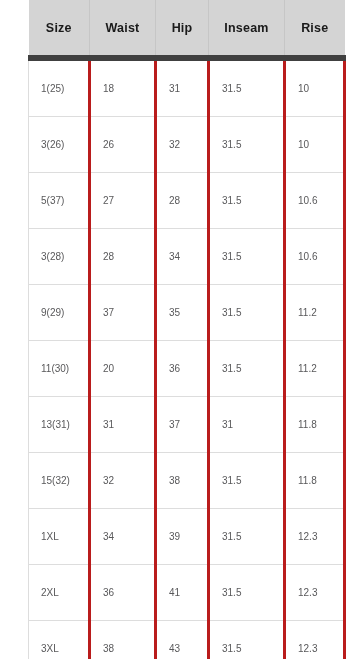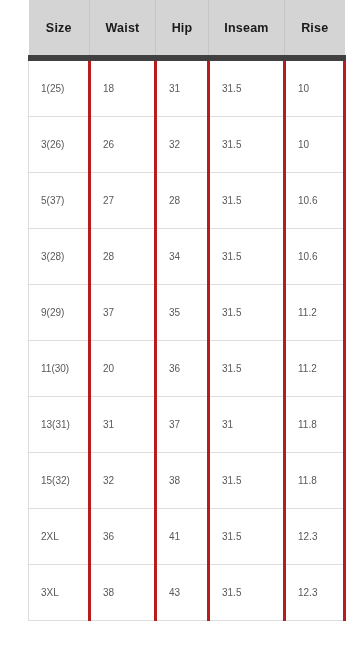--- a/index.html
+++ b/index.html
@@ -150,20 +150,27 @@
           <td>11.8</td>
         </tr>
         <tr>
           <td>15(32)</td>
           <td>32</td>
           <td>38</td>
           <td>31.5</td>
           <td>11.8</td>
         </tr>
         <tr>
+          <td>1XL</td>
+          <td>34</td>
+          <td>39</td>
+          <td>31.5</td>
+          <td>12.3</td>
+        </tr>
+        <tr>
           <td>2XL</td>
           <td>36</td>
           <td>41</td>
           <td>31.5</td>
           <td>12.3</td>
         </tr>
         <tr>
           <td>3XL</td>
           <td>38</td>
           <td>43</td>

